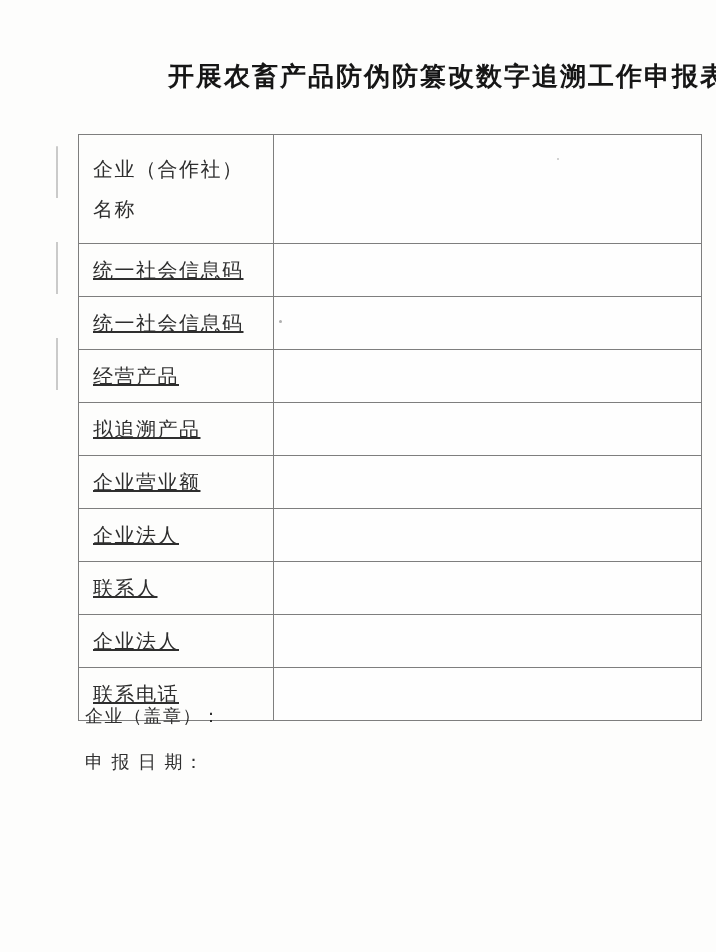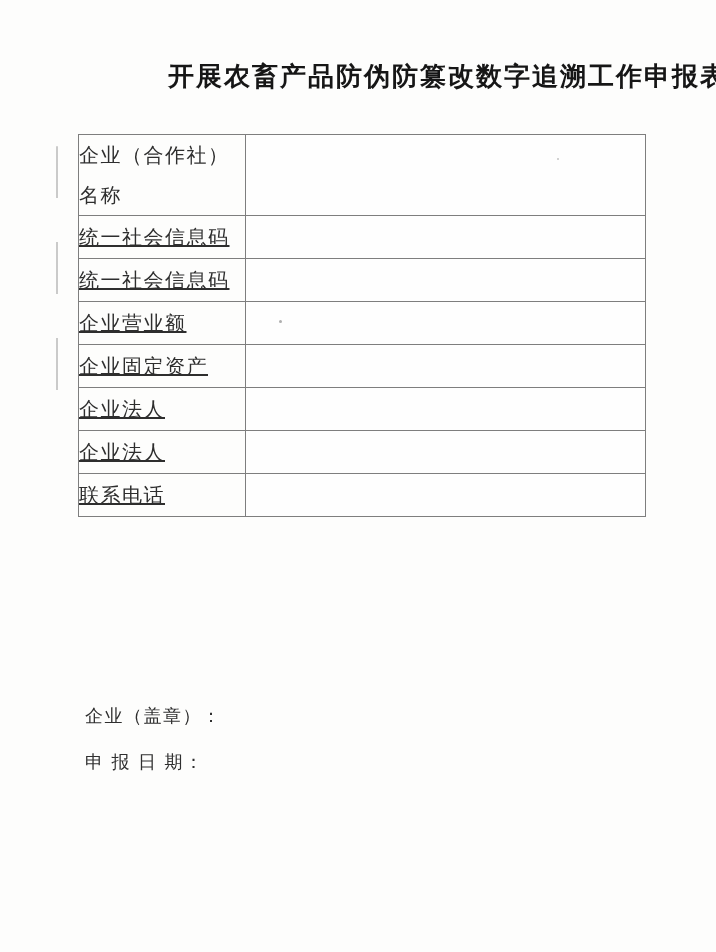--- a/index.html
+++ b/index.html
@@ -35,21 +35,21 @@
     position: absolute;
     left: 78px;
     top: 134px;
     width: 567px;
     border-collapse: collapse;
     table-layout: fixed;
     border: 1px solid #5f5f5f;
   }
   table.form-table td {
     border: 1px solid #7e7e7e;
-    padding: 0;
+    padding: 14px;
     vertical-align: middle;
   }
   td.label-cell {
     width: 166px;
     font-size: 20px;
     letter-spacing: 1.5px;
     color: #2e2e2e;
     padding-left: 9px;
     padding-right: 2px;
     white-space: pre-line;
@@ -116,29 +116,37 @@
       </tr>
       <tr class="row-std">
         <td class="label-cell">统一社会信息码</td>
         <td class="value-cell"></td>
       </tr>
       <tr class="row-std">
         <td class="label-cell">统一社会信息码</td>
         <td class="value-cell"></td>
       </tr>
       <tr class="row-std">
+        <td class="label-cell">经营产品</td>
+        <td class="value-cell"></td>
+      </tr>
+      <tr class="row-std">
+        <td class="label-cell">拟追溯产品</td>
+        <td class="value-cell"></td>
+      </tr>
+      <tr class="row-std">
         <td class="label-cell">企业营业额</td>
         <td class="value-cell"></td>
       </tr>
       <tr class="row-std">
-        <td class="label-cell">企业固定资产</td>
+        <td class="label-cell">企业法人</td>
         <td class="value-cell"></td>
       </tr>
       <tr class="row-std">
-        <td class="label-cell">企业法人</td>
+        <td class="label-cell">联系人</td>
         <td class="value-cell"></td>
       </tr>
       <tr class="row-std">
         <td class="label-cell">企业法人</td>
         <td class="value-cell"></td>
       </tr>
       <tr class="row-std">
         <td class="label-cell">联系电话</td>
         <td class="value-cell"></td>
       </tr>

